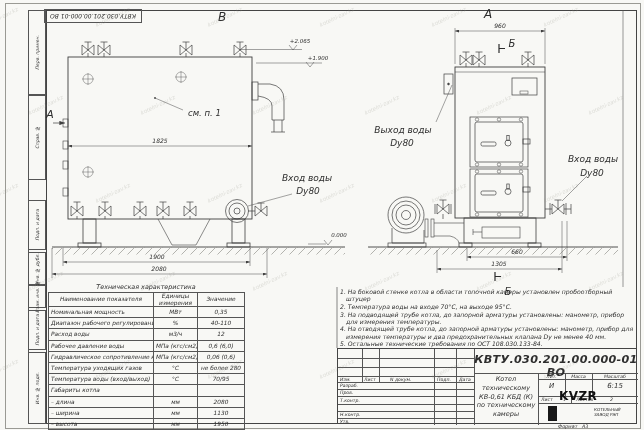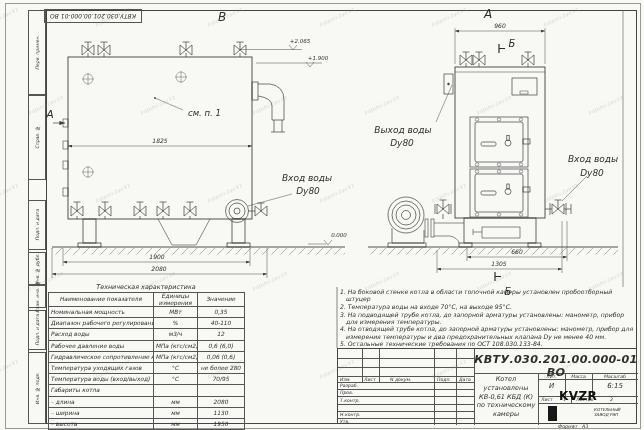--- a/index.html
+++ b/index.html
@@ -424,21 +424,21 @@
     <div class="tb-txt" style="left:121px;top:27.5px;">Дата</div>
 
     <div class="tb-txt" style="left:2px;top:34.2px;">Разраб.</div>
     <div class="tb-txt" style="left:2px;top:41.4px;">Пров.</div>
     <div class="tb-txt" style="left:2px;top:48.6px;">Т.контр.</div>
     <div class="tb-txt" style="left:2px;top:55.8px;"></div>
     <div class="tb-txt" style="left:2px;top:63px;">Н.контр.</div>
     <div class="tb-txt" style="left:2px;top:70px;">Утв.</div>
 
     <div class="prod-name">
-      <div>Котел установлены</div>
+      <div>Котел техническому</div>
       <div>КВ-0,61 КБД (К)</div>
       <div>по техническому камеры</div>
     </div>
 
     <div class="tb-txt" style="left:200px;top:24.6px;width:27px;text-align:center;">Лит.</div>
     <div class="tb-txt" style="left:227px;top:24.6px;width:27px;text-align:center;">Масса</div>
     <div class="tb-txt" style="left:254px;top:24.6px;width:46px;text-align:center;">Масштаб</div>
     <div class="tb-txt" style="left:200px;top:33px;width:27px;text-align:center;font-size:7px;">И</div>
     <div class="tb-txt" style="left:254px;top:33px;width:46px;text-align:center;font-size:7px;">6:15</div>
 

